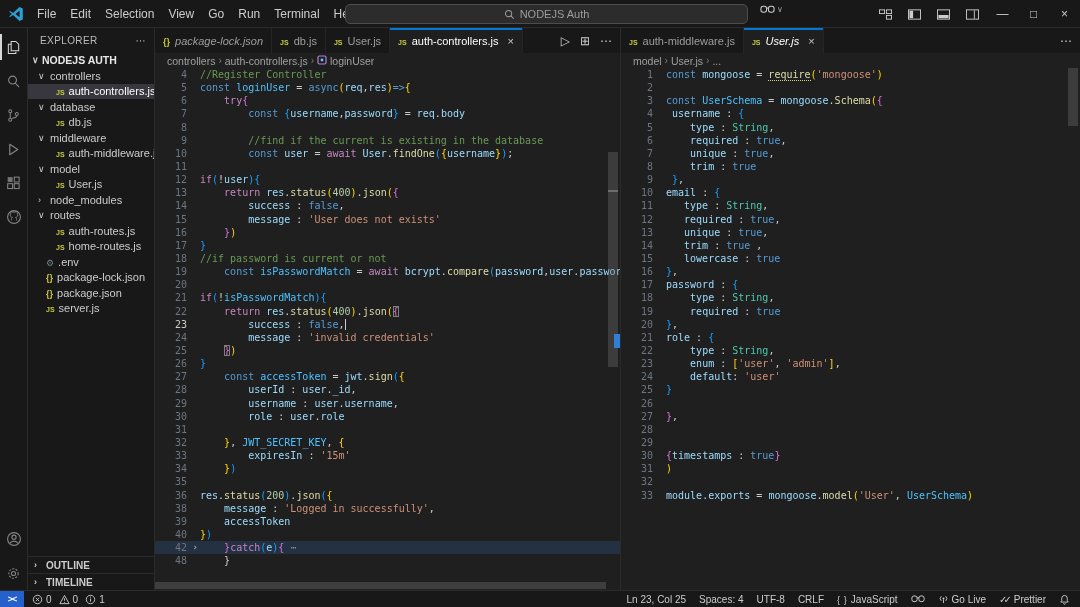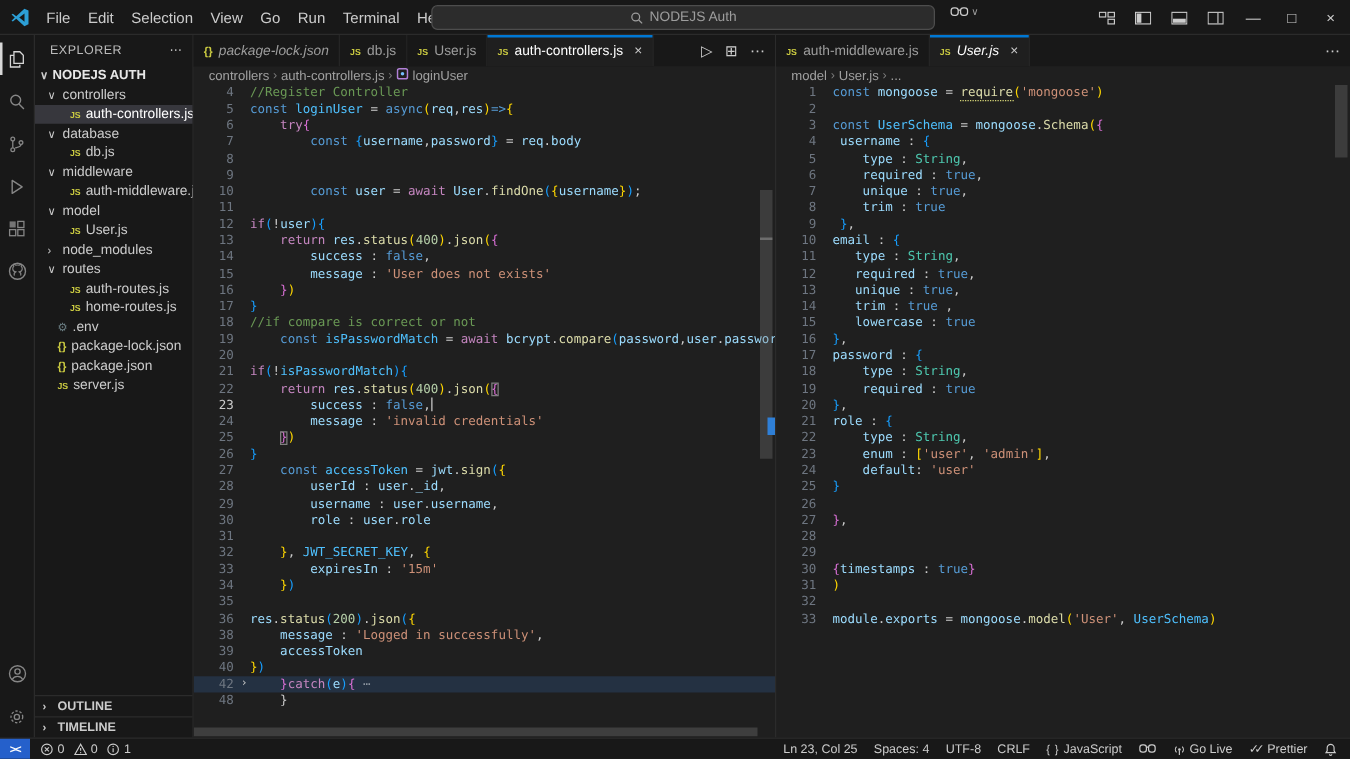--- a/index.html
+++ b/index.html
@@ -87,21 +87,21 @@
   .ovr-cursor { position:absolute; right:0; width:6px; height:14px; background:#2f7fd6; }
   .hscroll { position:absolute; left:0; right:14px; bottom:1px; height:7px; background:rgba(121,121,121,0.35); }
 
   
   .statusbar { position:absolute; left:0; right:0; bottom:0; height:17px; background:#181818;
     border-top:1px solid #2b2b2b; display:flex; align-items:center; color:#cccccc; font-size:10px; }
   .remote { width:24px; height:17px; background:#2560cb; color:#ffffff; display:flex; align-items:center;
     justify-content:center; font-size:9px; letter-spacing:-1px; font-weight:bold; }
   .sb-group-left { display:flex; align-items:center; gap:3px; margin-left:8px; }
   .sb-group-right { margin-left:auto; display:flex; align-items:center; gap:13px; padding-right:10px; }
-  .sb-item { display:flex; align-items:flex-end; gap:3px; white-space:nowrap; }
+  .sb-item { display:flex; align-items:flex-start; gap:3px; white-space:nowrap; }
   .dblcheck { letter-spacing:-4px; margin-right:3px; }
   svg { display:block; }
 </style>
 </head>
 <body>
 
 <div class="app">
 
   <div class="titlebar">
     <svg class="vscode-logo" viewBox="0 0 16 16">
@@ -341,30 +341,30 @@
                 <circle cx="5" cy="5" r="1.4" fill="#75beff"></circle>
               </svg></span>
             <span>loginUser</span>
           </div>
           <div class="code">
             <div class="crow"><div class="gutter">4</div><div class="ctext"><span class="c">//Register Controller</span></div></div>
             <div class="crow"><div class="gutter">5</div><div class="ctext"><span class="k">const </span><span class="cv">loginUser</span><span class="d"> = </span><span class="k">async</span><span class="b1">(</span><span class="v">req</span><span class="d">,</span><span class="v">res</span><span class="b1">)</span><span class="k">=&gt;</span><span class="b1">{</span></div></div>
             <div class="crow"><div class="gutter">6</div><div class="ctext"><span class="d">    </span><span class="ct">try</span><span class="b2">{</span></div></div>
             <div class="crow"><div class="gutter">7</div><div class="ctext"><span class="d">        </span><span class="k">const </span><span class="b3">{</span><span class="v">username</span><span class="d">,</span><span class="v">password</span><span class="b3">}</span><span class="d"> = </span><span class="v">req</span><span class="d">.</span><span class="v">body</span></div></div>
             <div class="crow"><div class="gutter">8</div><div class="ctext"></div></div>
-            <div class="crow"><div class="gutter">9</div><div class="ctext"><span class="d">        </span></div></div>
+            <div class="crow"><div class="gutter">9</div><div class="ctext"><span class="d">        </span><span class="c">//find if the current is existing in the database</span></div></div>
             <div class="crow"><div class="gutter">10</div><div class="ctext"><span class="d">        </span><span class="k">const </span><span class="v">user</span><span class="d"> = </span><span class="ct">await </span><span class="v">User</span><span class="d">.</span><span class="f">findOne</span><span class="b3">(</span><span class="b1">{</span><span class="v">username</span><span class="b1">}</span><span class="b3">)</span><span class="d">;</span></div></div>
             <div class="crow"><div class="gutter">11</div><div class="ctext"></div></div>
             <div class="crow"><div class="gutter">12</div><div class="ctext"><span class="ct">if</span><span class="b3">(</span><span class="d">!</span><span class="v">user</span><span class="b3">)</span><span class="b3">{</span></div></div>
             <div class="crow"><div class="gutter">13</div><div class="ctext"><span class="d">    </span><span class="ct">return </span><span class="v">res</span><span class="d">.</span><span class="f">status</span><span class="b1">(</span><span class="n">400</span><span class="b1">)</span><span class="d">.</span><span class="f">json</span><span class="b1">(</span><span class="b2">{</span></div></div>
             <div class="crow"><div class="gutter">14</div><div class="ctext"><span class="d">        </span><span class="v">success</span><span class="d"> : </span><span class="k">false</span><span class="d">,</span></div></div>
             <div class="crow"><div class="gutter">15</div><div class="ctext"><span class="d">        </span><span class="v">message</span><span class="d"> : </span><span class="s">'User does not exists'</span></div></div>
             <div class="crow"><div class="gutter">16</div><div class="ctext"><span class="d">    </span><span class="b2">}</span><span class="b1">)</span></div></div>
             <div class="crow"><div class="gutter">17</div><div class="ctext"><span class="b3">}</span></div></div>
-            <div class="crow"><div class="gutter">18</div><div class="ctext"><span class="c">//if compare is correct or not</span></div></div>
+            <div class="crow"><div class="gutter">18</div><div class="ctext"><span class="c">//if password is current or not</span></div></div>
             <div class="crow"><div class="gutter">19</div><div class="ctext"><span class="d">    </span><span class="k">const </span><span class="cv">isPasswordMatch</span><span class="d"> = </span><span class="ct">await </span><span class="v">bcrypt</span><span class="d">.</span><span class="f">compare</span><span class="b3">(</span><span class="v">password</span><span class="d">,</span><span class="v">user</span><span class="d">.</span><span class="v">password</span></div></div>
             <div class="crow"><div class="gutter">20</div><div class="ctext"></div></div>
             <div class="crow"><div class="gutter">21</div><div class="ctext"><span class="ct">if</span><span class="b3">(</span><span class="d">!</span><span class="cv">isPasswordMatch</span><span class="b3">)</span><span class="b3">{</span></div></div>
             <div class="crow"><div class="gutter">22</div><div class="ctext"><span class="d">    </span><span class="ct">return </span><span class="v">res</span><span class="d">.</span><span class="f">status</span><span class="b1">(</span><span class="n">400</span><span class="b1">)</span><span class="d">.</span><span class="f">json</span><span class="b1">(</span><span class="b2 bm">{</span></div></div>
             <div class="crow cur"><div class="gutter">23</div><div class="ctext"><span class="d">        </span><span class="v">success</span><span class="d"> : </span><span class="k">false</span><span class="d">,</span><span class="cursor"></span></div></div>
             <div class="crow"><div class="gutter">24</div><div class="ctext"><span class="d">        </span><span class="v">message</span><span class="d"> : </span><span class="s">'invalid credentials'</span></div></div>
             <div class="crow"><div class="gutter">25</div><div class="ctext"><span class="d">    </span><span class="b2 bm">}</span><span class="b1">)</span></div></div>
             <div class="crow"><div class="gutter">26</div><div class="ctext"><span class="b3">}</span></div></div>
             <div class="crow"><div class="gutter">27</div><div class="ctext"><span class="d">    </span><span class="k">const </span><span class="cv">accessToken</span><span class="d"> = </span><span class="v">jwt</span><span class="d">.</span><span class="f">sign</span><span class="b3">(</span><span class="b1">{</span></div></div>
             <div class="crow"><div class="gutter">28</div><div class="ctext"><span class="d">        </span><span class="v">userId</span><span class="d"> : </span><span class="v">user</span><span class="d">.</span><span class="v">_id</span><span class="d">,</span></div></div>

